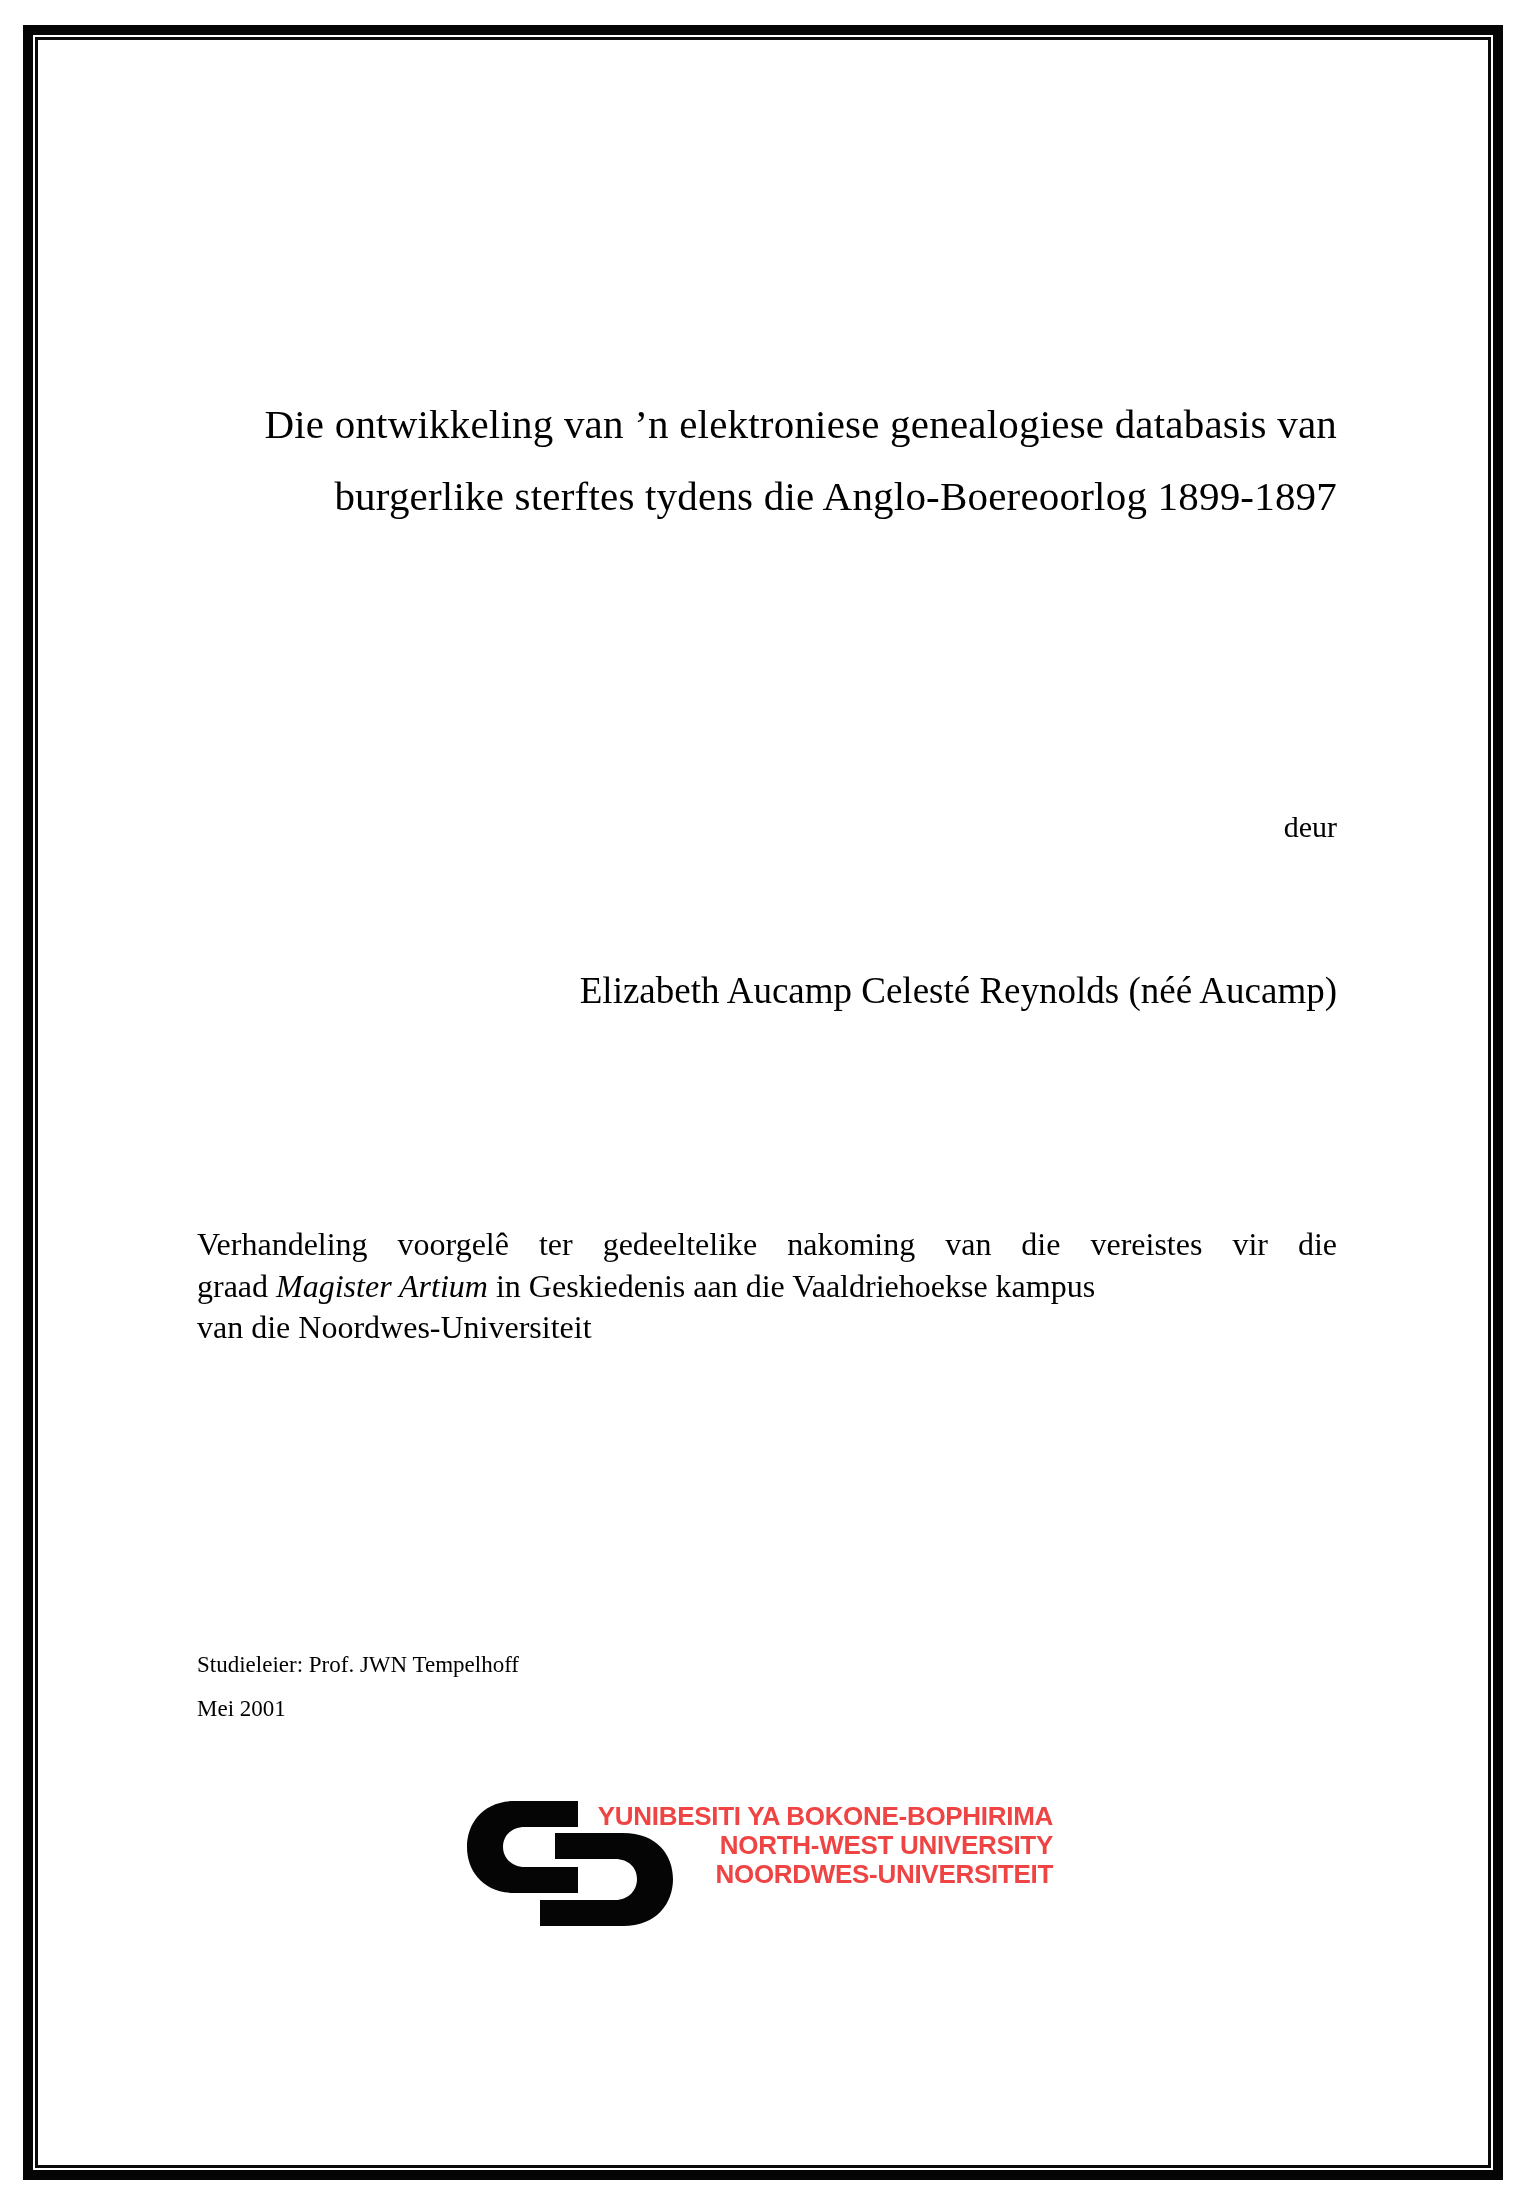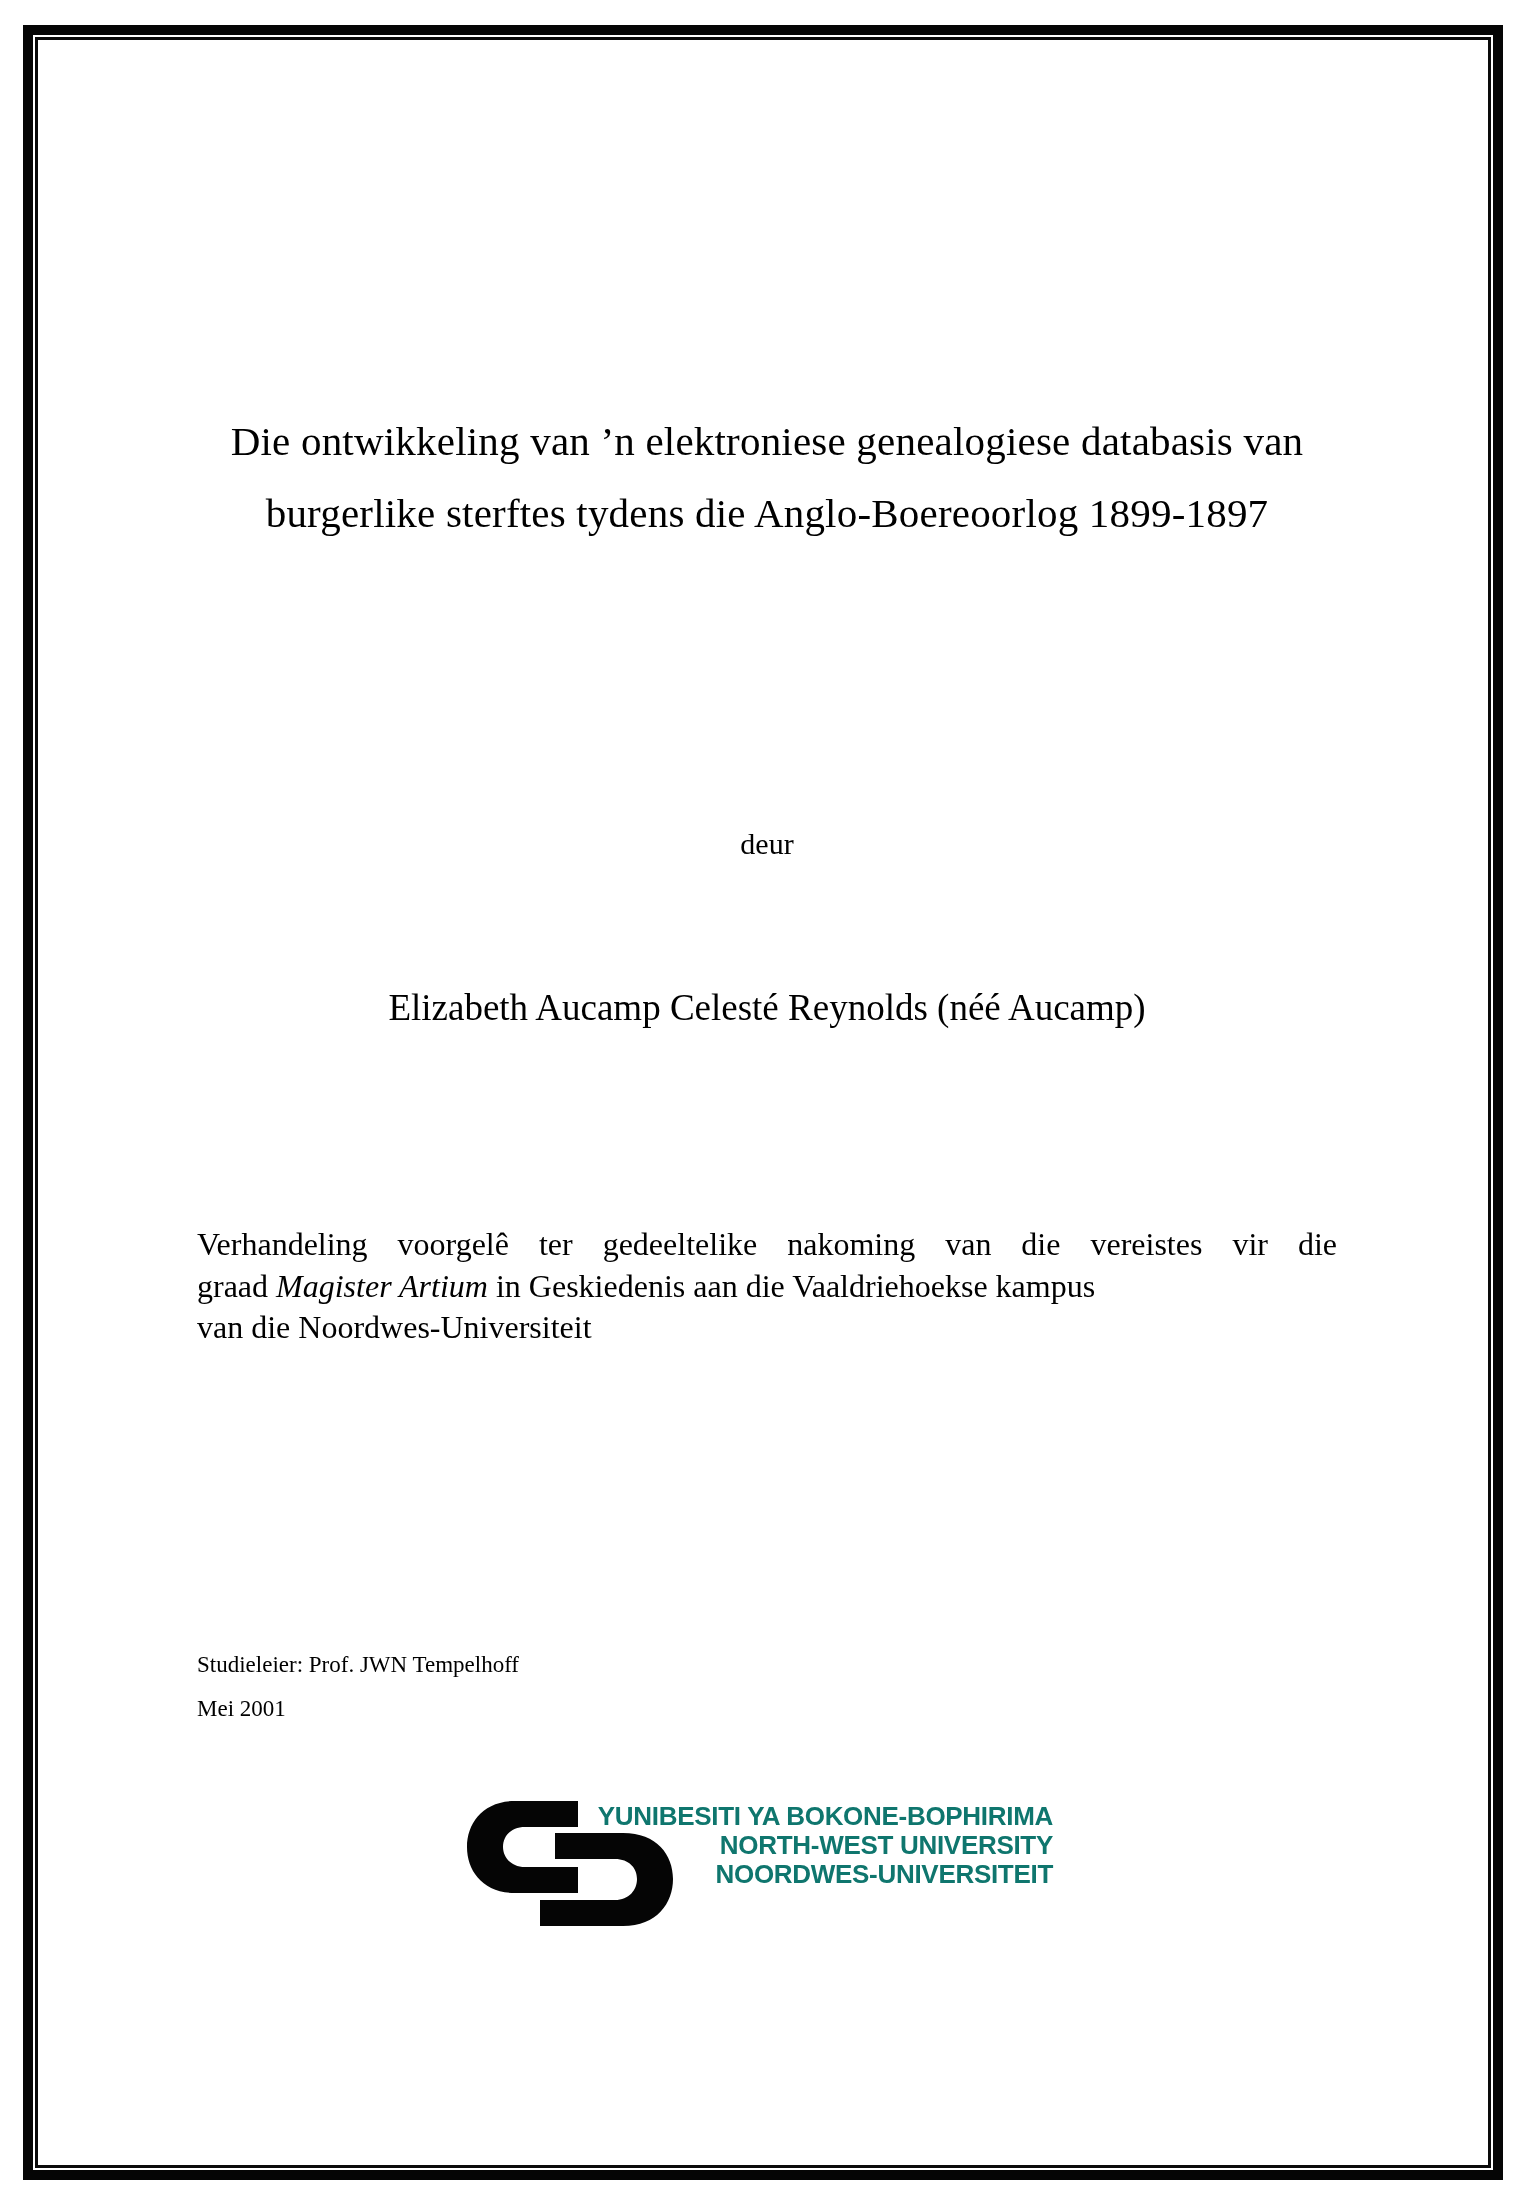--- a/index.html
+++ b/index.html
@@ -30,21 +30,21 @@
     position: absolute;
     inset: 2px;
     border: 3px solid #0a0a0a;
   }
   .abs { position: absolute; }
   .content-line {
     left: 197px;
     width: 1140px;
     line-height: 1.12;
   }
-  .centered { text-align: center; margin-top: 17px; }
+  .centered { text-align: right; }
   .title-line {
     font-size: 41px;
     letter-spacing: 0.2px;
   }
   .byline-prep { font-size: 30px; }
   .author-line { font-size: 37px; }
   .degree-par {
     font-size: 32px;
   }
   .degree-line { line-height: 41.5px; }
@@ -73,21 +73,21 @@
     position: absolute;
     left: 120px;
     top: 7px;
     width: 470px;
     text-align: right;
     font-family: "Liberation Sans", sans-serif;
     font-size: 26px;
     font-weight: 700;
     letter-spacing: -0.3px;
     line-height: 29px;
-    color: #0f766e;
+    color: #ef4444;
     white-space: nowrap;
   }
 </style>
 </head>
 <body>
 
 <div class="page">
 
   <div class="frame">
     <div class="frame-inner"></div>

